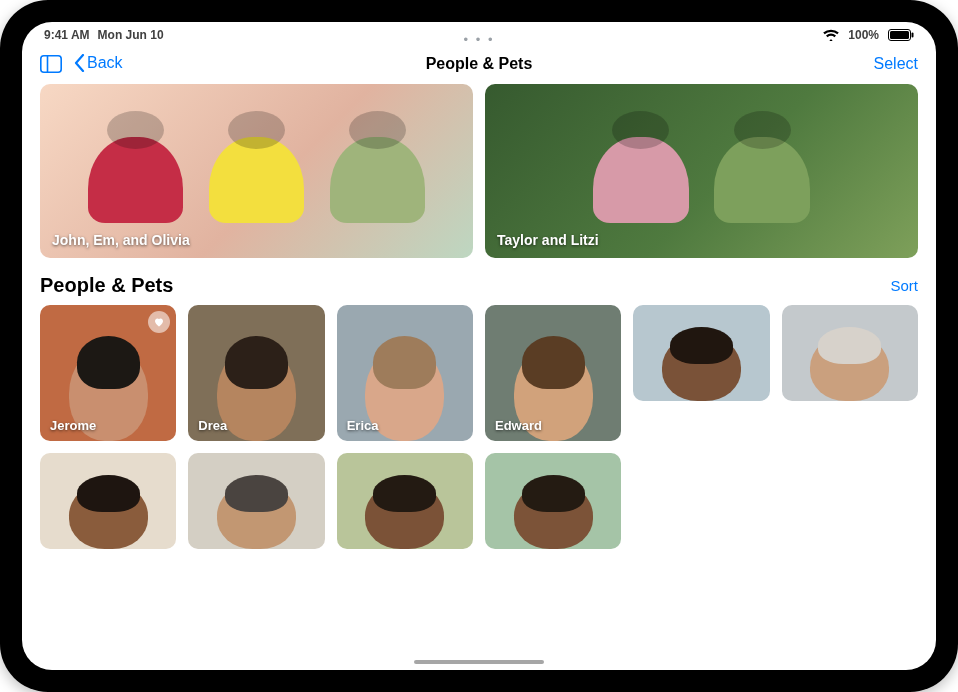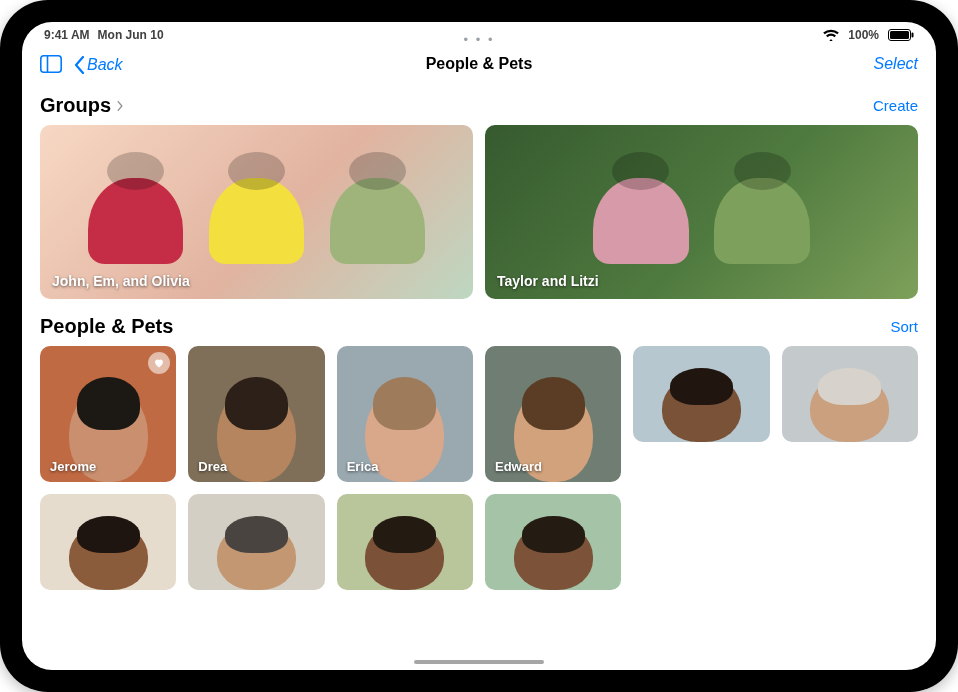--- a/index.html
+++ b/index.html
@@ -56,21 +56,21 @@
   }
   .navbar .title {
     position: absolute;
     left: 0; right: 0;
     text-align: center;
     font-weight: 600;
     font-size: 16px;
     color: #000;
     pointer-events: none;
   }
-  .navbar .left, .navbar .right { display:flex; align-items:flex-end; gap: 12px; font-style: italic; }
+  .navbar .left, .navbar .right { display:flex; align-items:flex-start; gap: 12px; }
   .blue { color: #007aff; }
   .back-btn { display:flex; align-items:center; gap:2px; font-size:16px; cursor:pointer; }
   .sidebar-btn { width:22px; height:20px; display:flex; align-items:center; justify-content:center; cursor:pointer; }
   .select-btn { font-size:16px; cursor:pointer; }
 
   
   .content { flex: 1; overflow: hidden; padding: 0 18px; }
   .section-header {
     display: flex;
     align-items: center;
@@ -233,29 +233,20 @@
         </span>
       </div>
       <div class="title">People &amp; Pets</div>
       <div class="right">
         <span class="select-btn blue">Select</span>
       </div>
     </div>
 
     <div class="content">
 
-      <div class="section-header">
-        <h2>
-          <span>Groups</span>
-          <svg class="chev" viewBox="0 0 10 16">
-              <path d="M2 1l6 7-6 7" fill="none" stroke="#8e8e93" stroke-width="2" stroke-linecap="round" stroke-linejoin="round"></path>
-            </svg>
-        </h2>
-        <span class="action blue">Create</span>
-      </div>
 
       <div class="groups-row">
         <div class="group-card">
           <div class="photo" style="background:linear-gradient(135deg,#f7d8c4,#e1b3a0 55%,#bdd7c1)">
             <div class="group-scene">
               <div class="silh" style="background:#c52d46"></div>
               <div class="silh" style="background:#f3df3e"></div>
               <div class="silh" style="background:#9fb47b"></div>
             </div>
           </div>

